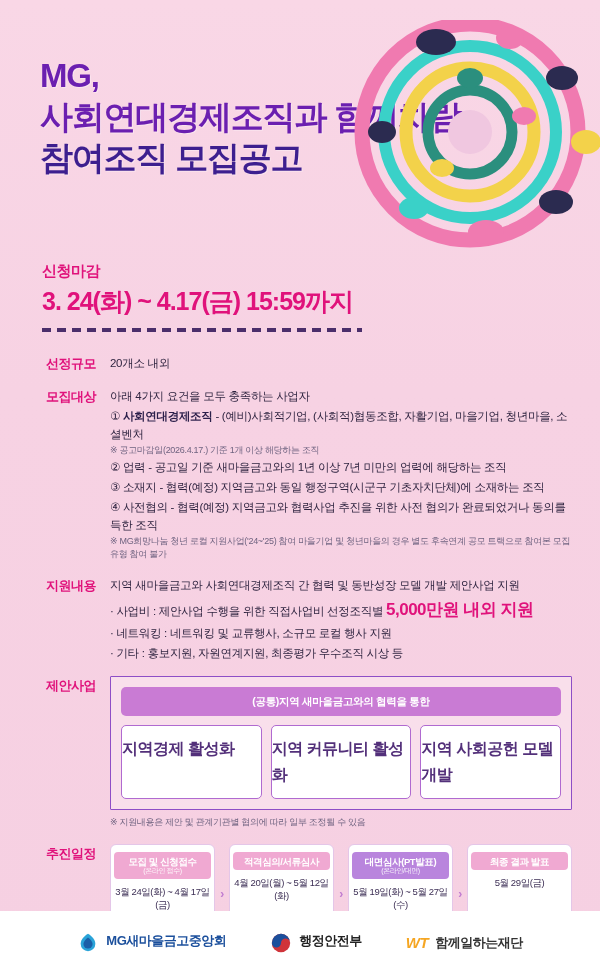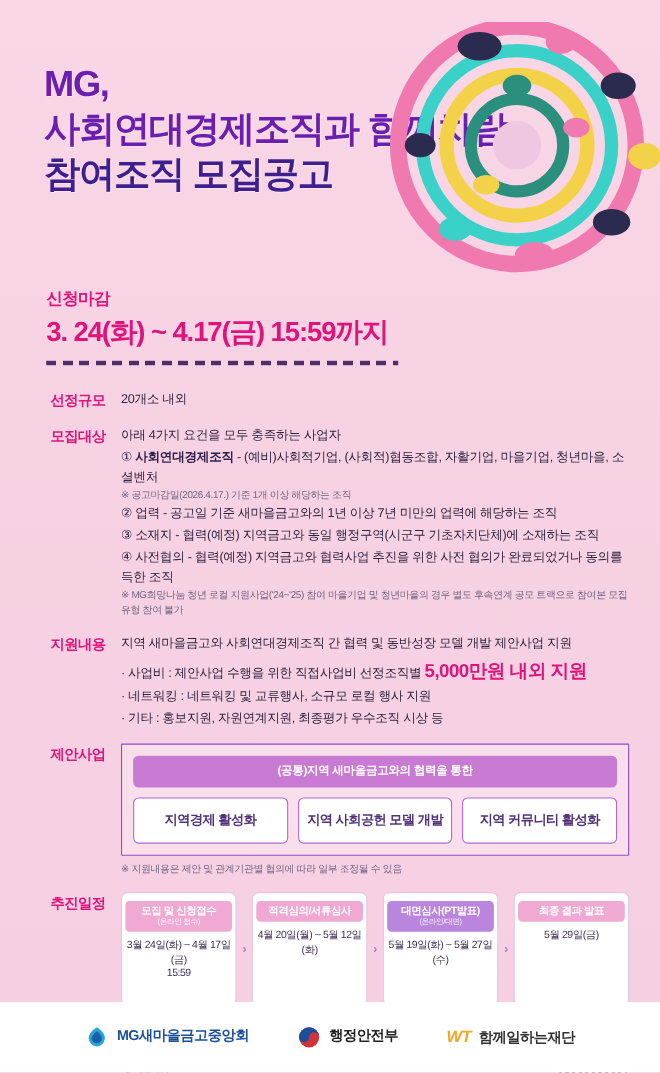--- a/index.html
+++ b/index.html
@@ -118,22 +118,22 @@
   .prop-cards{
     display:flex;
     gap:9px;
     margin-top:9px;
   }
   .prop-card{
     flex:1;
     background:#fff;
     border:1.2px solid #b06ad0;
     border-radius:5px;
-    text-align:center;
-    font-size:12px;
+    text-align:left;
+    font-size:16px;
     font-weight:bold;
     color:#53307a;
     padding:10px 0;
     letter-spacing:-0.5px;
   }
 
   
   .sched{
     display:flex;
     align-items:stretch;
@@ -307,22 +307,22 @@
       </div>
     </div>
 
     <div class="row">
       <div class="row-label">제안사업</div>
       <div class="row-content">
         <div class="proposal-box">
           <div class="prop-top">(공통)지역 새마을금고와의 협력을 통한</div>
           <div class="prop-cards">
             <div class="prop-card">지역경제 활성화</div>
+            <div class="prop-card">지역 커뮤니티 활성화</div>
             <div class="prop-card">지역 사회공헌 모델 개발</div>
-            <div class="prop-card">지역 커뮤니티 활성화</div>
           </div>
         </div>
         <div class="sub" style="margin-top:6px;">※ 지원내용은 제안 및 관계기관별 협의에 따라 일부 조정될 수 있음</div>
       </div>
     </div>
 
     <div class="row">
       <div class="row-label">추진일정</div>
       <div class="row-content">
         <div class="sched">

